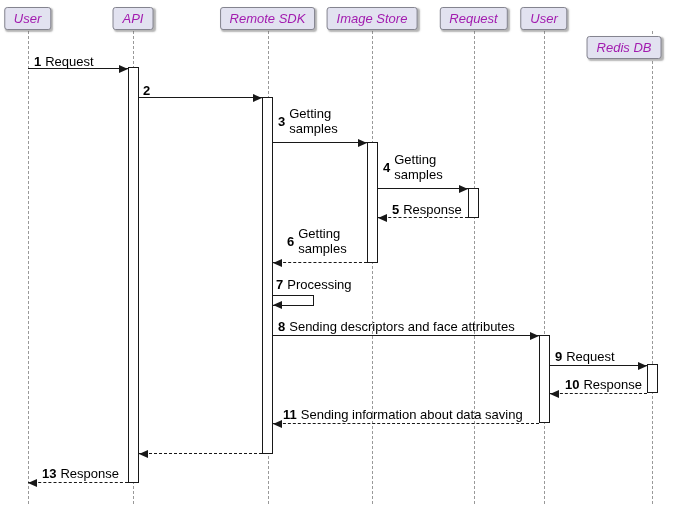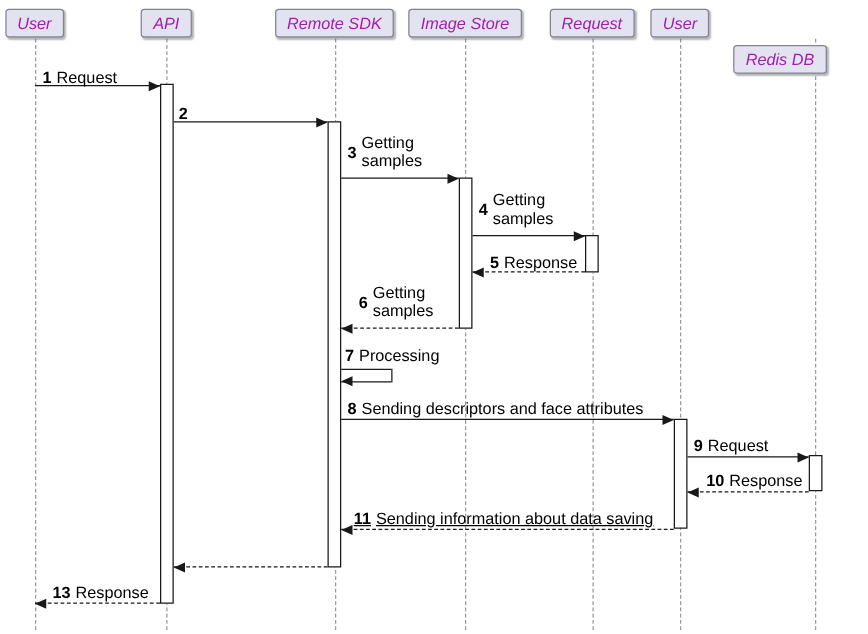--- a/index.html
+++ b/index.html
@@ -125,21 +125,21 @@
       <span>Request</span>
     </div>
     <div class="mline dashed" style="left: 549.5px; top: 393px; width: 97px;"></div>
     <div class="ah left" style="left: 549.5px; top: 390px;"></div>
     <div class="mlabel" style="left: 565px; top: 377px;">
       <b>10</b>
       <span>Response</span>
     </div>
     <div class="mline dashed" style="left: 273px; top: 423px; width: 265.5px;"></div>
     <div class="ah left" style="left: 273px; top: 420px;"></div>
-    <div class="mlabel" style="left: 283px; top: 407px; text-decoration: underline;">
+    <div class="mlabel" style="left: 283px; top: 407px;">
       <b>11</b>
       <span>Sending information about data saving</span>
     </div>
     <div class="mline dashed" style="left: 138.5px; top: 453px; width: 123.5px;"></div>
     <div class="ah left" style="left: 138.5px; top: 450px;"></div>
     <div class="mline dashed" style="left: 27.5px; top: 482px; width: 100px;"></div>
     <div class="ah left" style="left: 27.5px; top: 479px;"></div>
     <div class="mlabel" style="left: 42px; top: 466px; text-align: right;">
       <b>13</b>
       <span>Response</span>

